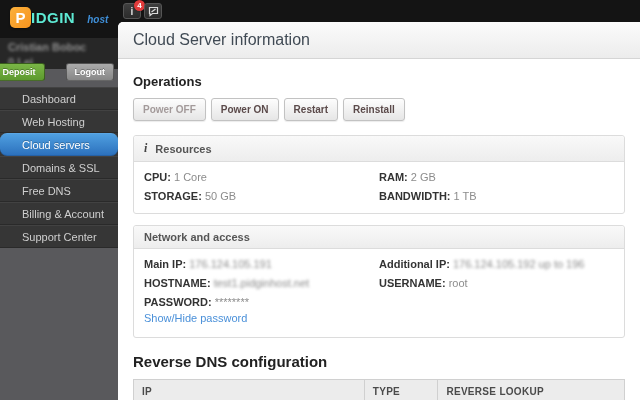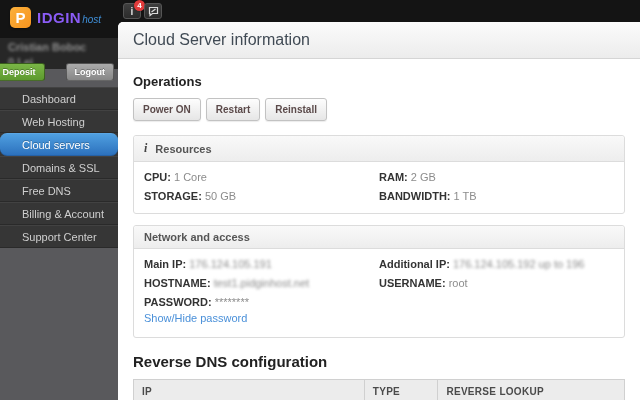--- a/index.html
+++ b/index.html
@@ -16,22 +16,22 @@
   .chrome-btn svg { display:block; }
   .badge { position:absolute; top:-4px; right:-5px; min-width:11px; height:11px; padding:0 2px;
       background:#e23b3b; border-radius:6px; color:#fff; font-size:8px; font-weight:bold;
       line-height:11px; text-align:center; box-shadow:0 0 2px rgba(0,0,0,.6); }
 
   
   .logo { position:absolute; top:7px; left:10px; display:flex; align-items:center; z-index:20; cursor:pointer; }
   .logo-p { width:21px; height:21px; background:linear-gradient(135deg,#fbb03b,#f7941e);
       border-radius:5px; color:#fff; font-size:15px; font-weight:bold; display:flex;
       align-items:center; justify-content:center; box-shadow:0 1px 2px rgba(0,0,0,.5); }
-  .logo-rest { color:#8b5cf6; font-size:15px; font-weight:bold; letter-spacing:.5px; margin-left:6px; }
-  .logo-suffix { color:#3f8fd8; font-size:10px; font-style:italic; font-weight:normal; margin-left:1px; margin-top:4px;text-align:right; }
+  .logo-rest { color:#5eead4; font-size:15px; font-weight:bold; letter-spacing:.5px; margin-left:0; }
+  .logo-suffix { color:#3f8fd8; font-size:10px; font-style:italic; font-weight:bold; margin-left:12px; margin-top:4px;text-align:right; }
 
   
   .sidebar { position:absolute; top:38px; left:0; width:118px; height:362px; background:#59595c; }
   .user-box { position:relative; height:31px; background:#272727; padding:3px 0 0 8px; }
   .user-name { font-size:11px; font-weight:bold; color:#8f8f8f; }
   .user-balance { font-size:11px; font-weight:bold; color:#8a8a8a; margin-top:3px; }
   .blur { filter:blur(1.5px); }
   .user-actions { position:absolute; right:4px; bottom:-12px; display:flex; gap:21px; z-index:5; }
   .btn-mini { font-size:9px; font-weight:bold; color:#fff; border-radius:3px; padding:3px 8px;
       cursor:pointer; text-shadow:0 -1px 0 rgba(0,0,0,.3); border:1px solid rgba(0,0,0,.4); }
@@ -130,20 +130,21 @@
 
   <div class="content">
     <div class="title-bar">
       <span class="page-title">Cloud Server information</span>
     </div>
 
     <div class="body">
 
       <div class="h-section">Operations</div>
       <div class="ops-row">
+        <button class="op-btn muted">Power OFF</button>
         <button class="op-btn">Power ON</button>
         <button class="op-btn">Restart</button>
         <button class="op-btn">Reinstall</button>
       </div>
 
       <div class="panel">
         <div class="panel-head">
           <span class="info-glyph">i</span>
           <span>Resources</span>
         </div>

